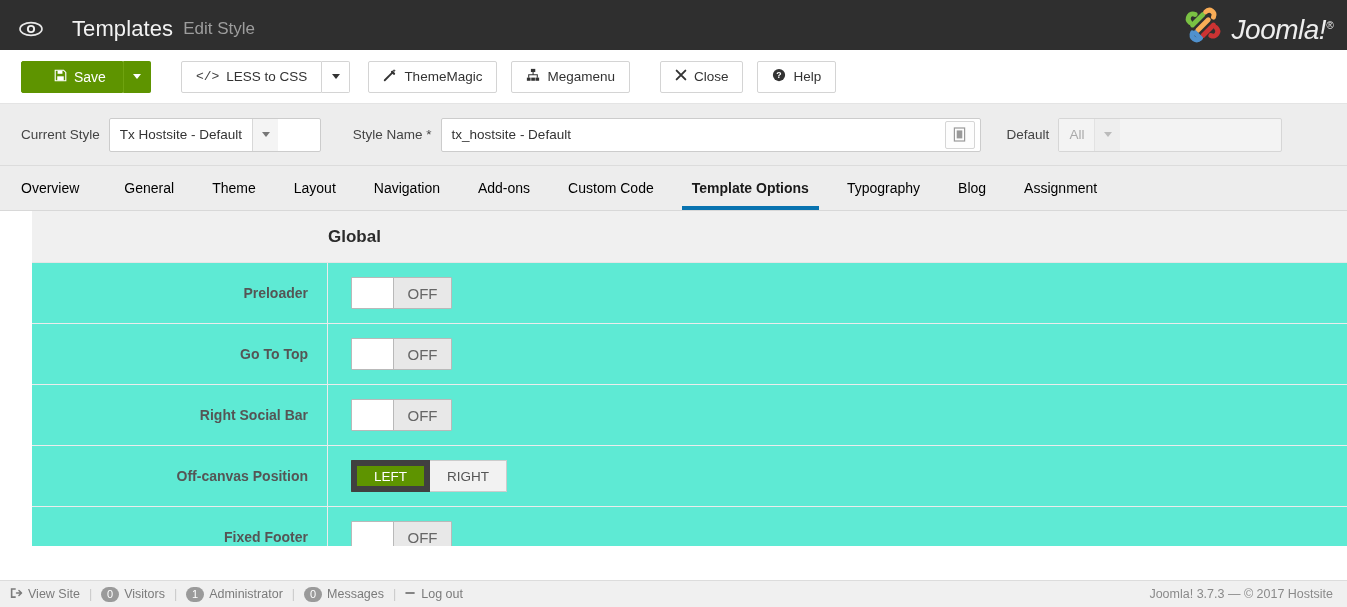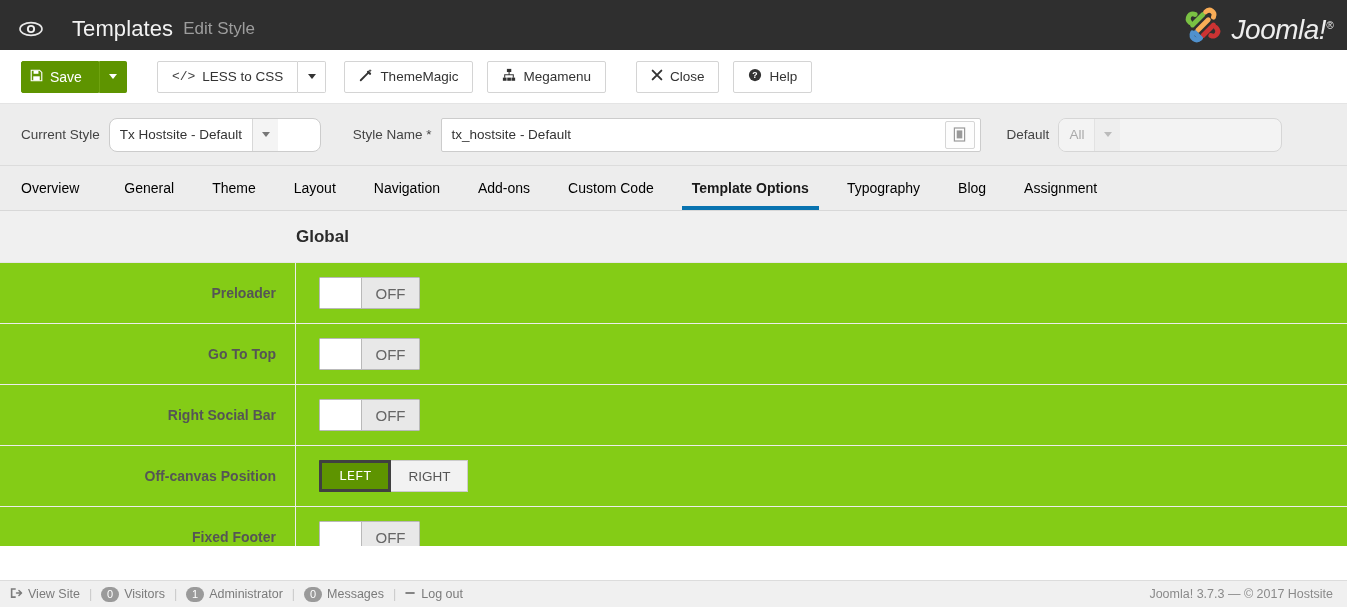--- a/index.html
+++ b/index.html
@@ -75,21 +75,21 @@
     gap: 7px;
     padding: 0 14px;
     cursor: pointer;
     border-radius: 2px;
     white-space: nowrap;
   }
   .btn-save {
     background: #5e9400;
     border-color: #5e9400;
     color: #fff;
-    padding: 0 16px 0 8px;
+    padding: 0 16px 0 32px;
     border-radius: 2px 0 0 2px;
     font-size: 14px;
   }
   .btn-save-caret {
     background: #5e9400;
     border: 1px solid #5e9400;
     border-left: 1px solid #6fa30f;
     border-radius: 0 2px 2px 0;
     height: 32px;
     width: 28px;
@@ -135,21 +135,21 @@
     color: #444;
     margin-right: 9px;
     white-space: nowrap;
   }
   .field-label .req { color: #444; }
   .select-box {
     display: inline-flex;
     height: 34px;
     border: 1px solid #cccccc;
     background: #fff;
-    border-radius: 8px;
+    border-radius: 2px;
     align-items: stretch;
     overflow: hidden;
   }
   .select-val {
     display: flex; align-items: center;
     padding: 0 10px;
     font-size: 13.5px;
     color: #333;
     white-space: nowrap;
   }
@@ -211,22 +211,23 @@
     position: absolute;
     left: 9px; right: 9px; bottom: 0;
     height: 4px;
     background: #0973b0;
   }
 
   
   .content {
     position: relative;
     height: 335px;
-    background: #84cc16;
+    background: #5eead4;
     overflow: hidden;
+    margin-left: 32px;
   }
   .section-head {
     height: 52px;
     background: #f0f0f0;
     border-bottom: 1px solid #e6e6e6;
     display: flex;
     align-items: center;
   }
   .section-head .spacer { width: 296px; height: 100%; background: #f0f0f0; }
   .section-head .title {
@@ -282,21 +283,21 @@
     padding: 0 10px;
   }
   
   .btnpair { display: inline-flex; height: 32px; border-radius: 1px; overflow: hidden; }
   .btnpair .seg {
     display: flex; align-items: center; justify-content: center;
     padding: 0 17px;
     font-size: 13.5px;
     cursor: pointer;
   }
-  .btnpair .seg.active { background: #5e9400; color: #fff; border: 3px solid #404040; font-family: Liberation Mono, monospace; }
+  .btnpair .seg.active { background: #5e9400; color: #fff; border: 6px solid #404040; }
   .btnpair .seg.inactive { background: #f2f2f2; color: #555; border: 1px solid #ccc; border-left: none; }
 
   
   .statusbar {
     position: absolute;
     left: 0; bottom: 0;
     width: 1347px;
     height: 27px;
     background: #f0f0f0;
     border-top: 1px solid #dcdcdc;

